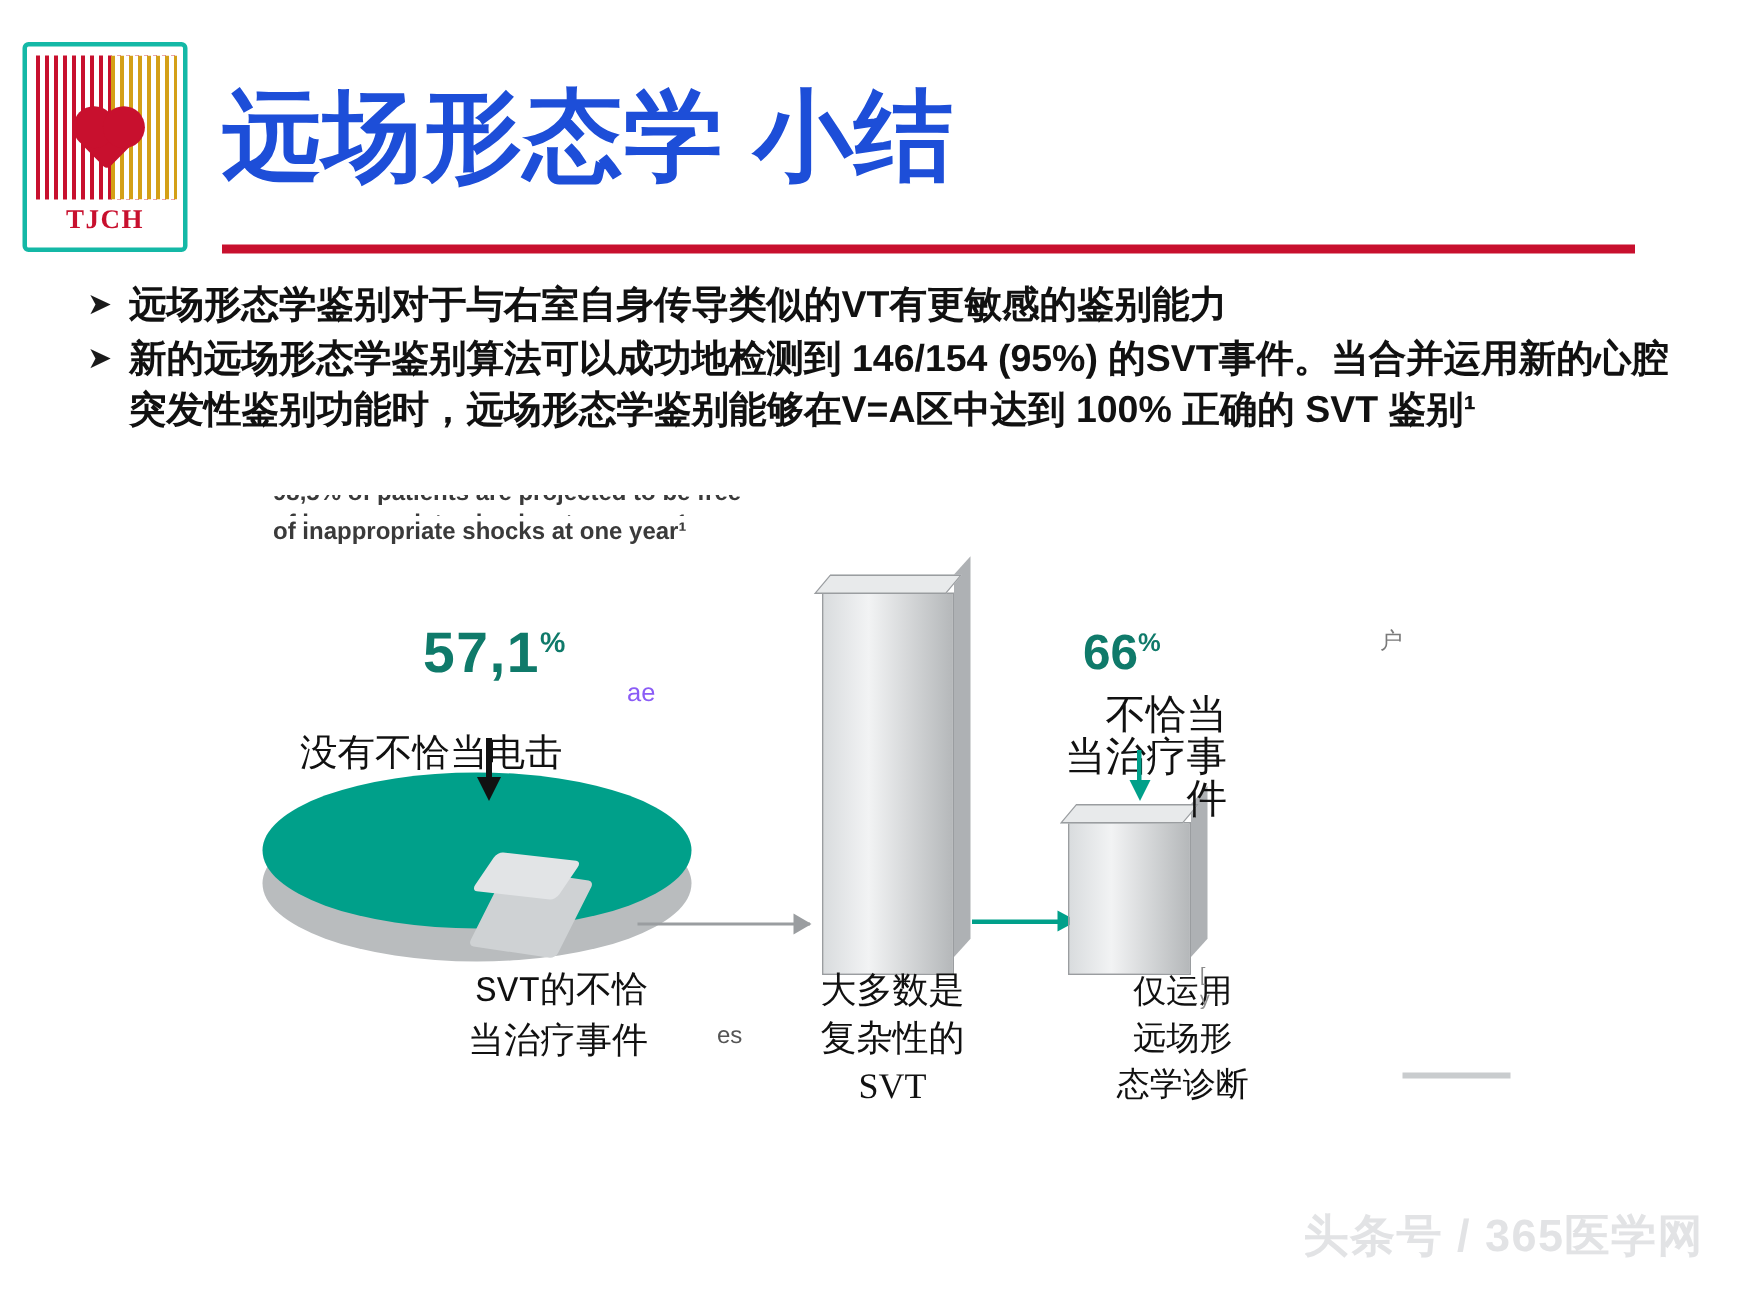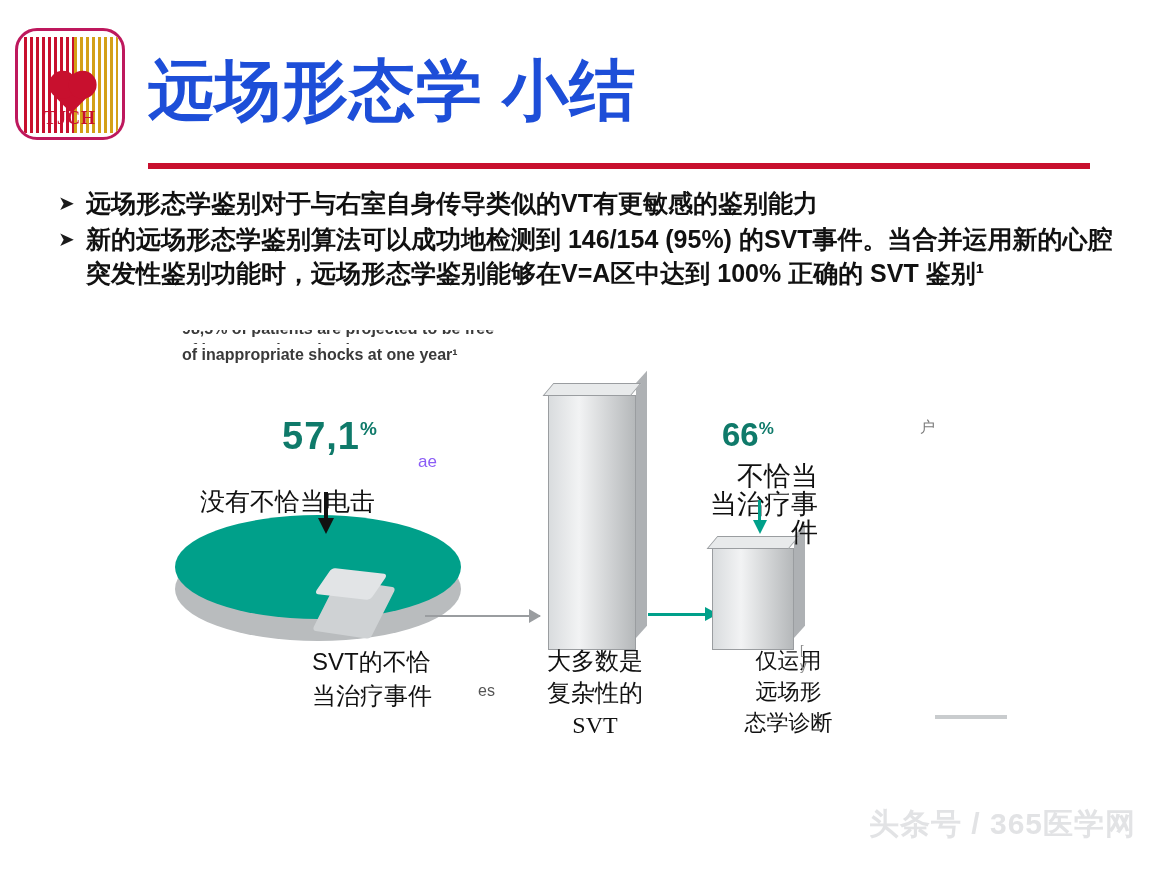--- a/index.html
+++ b/index.html
@@ -21,23 +21,23 @@
     height: 869px;
     background: #ffffff;
   }
 
   
   .logo-box {
     position: absolute;
     left: 15px;
     top: 28px;
     width: 110px;
-    height: 112px;
-    border: 3px solid #be185d;
-    border-radius: 22px;
+    height: 140px;
+    border: 3px solid #14b8a6;
+    border-radius: 4px;
     background: #ffffff;
     box-sizing: border-box;
     overflow: hidden;
   }
   .logo-art {
     position: absolute;
     left: 6px;
     top: 6px;
     width: 94px;
     height: 96px;
@@ -253,22 +253,22 @@
     border-top: 16px solid #111;
   }
 
   .caption-svt {
     position: absolute;
     left: 312px;
     top: 315px;
     font-size: 24px;
     color: #111;
     line-height: 34px;
-    text-align: left;
-    font-family: Liberation Sans, sans-serif;
+    text-align: right;
+    font-family: Liberation Mono, monospace;
   }
   .ghost-es {
     position: absolute;
     left: 478px;
     top: 352px;
     font-size: 16px;
     color: #555;
   }
   .ghost-ae {
     position: absolute;

